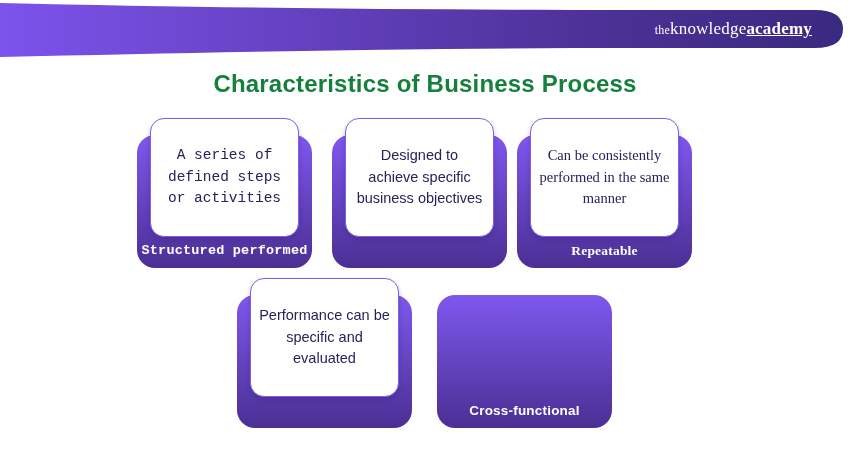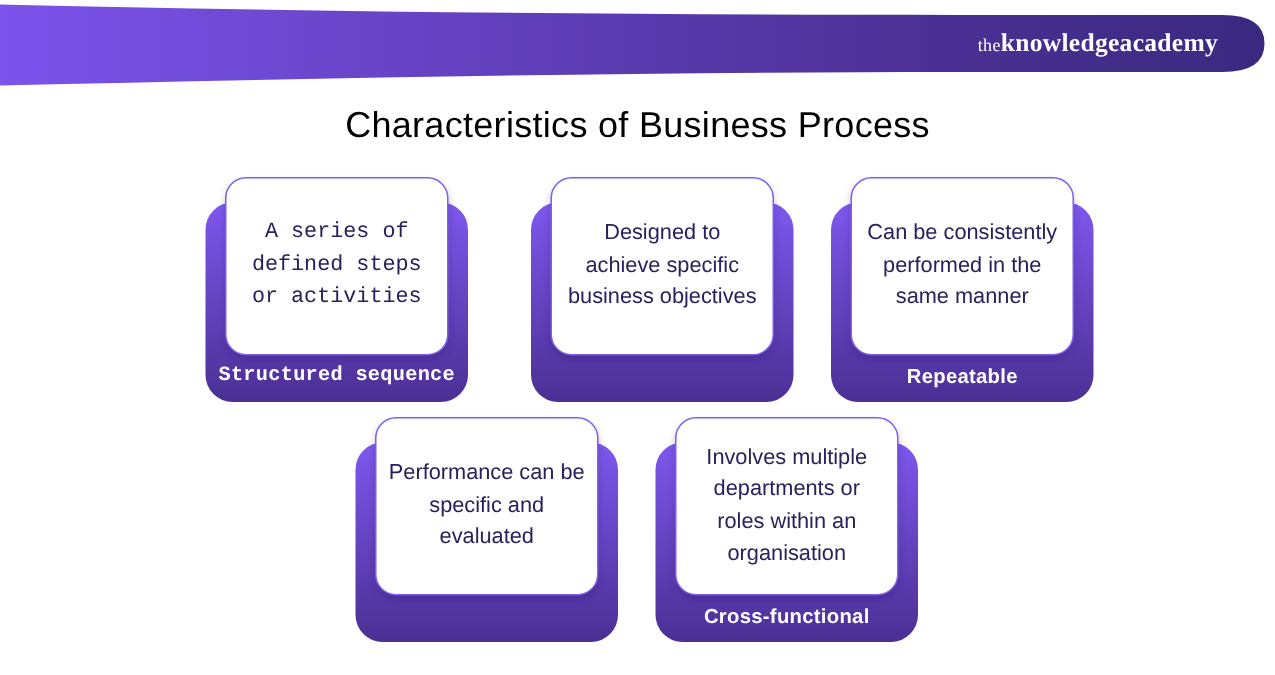--- a/index.html
+++ b/index.html
@@ -28,33 +28,33 @@
     right: 38px;
     color: #ffffff;
     font-family: "Liberation Serif", serif;
     font-size: 17px;
     white-space: nowrap;
     letter-spacing: 0.2px;
   }
   .logo .the {
     font-size: 12px;
   }
-  .logo .knowledge { font-weight: bold; text-align: right; }
-  .logo .academy  { font-weight: bold; }
+  .logo .knowledge { font-weight: normal; text-align: right; }
+  .logo .academy  { font-weight: bold; text-decoration: underline; }
 
   
   .page-title {
     position: absolute;
     top: 70px;
     left: 0;
     width: 850px;
     text-align: center;
     font-size: 24px;
-    font-weight: normal;
-    color: #000000;
+    font-weight: bold;
+    color: #15803d;
     letter-spacing: 0.2px;
   }
 
   
   .card {
     position: absolute;
     width: 175px;
     height: 150px;
   }
   .pill {
@@ -92,22 +92,22 @@
     top: 125px;
     width: 175px;
     text-align: center;
     color: #ffffff;
     font-size: 13.5px;
     font-weight: bold;
     letter-spacing: 0.2px;
   }
 
   .card-1 { left: 137px; top: 118px; font-family: Liberation Mono, monospace; }
-  .card-2 { left: 354px; top: 118px; }
-  .card-3 { left: 554px; top: 118px; }
+  .card-2 { left: 332px; top: 118px; }
+  .card-3 { left: 517px; top: 118px; font-family: Liberation Serif, serif; }
   .card-4 { left: 237px; top: 278px; }
   .card-5 { left: 437px; top: 278px; }
 </style>
 </head>
 <body>
 
 <div class="stage">
 
   <div class="ribbon-wrap">
     <svg width="850" height="60" viewBox="0 0 850 60">
@@ -125,21 +125,21 @@
     </div>
   </div>
 
   <div class="page-title">Characteristics of Business Process</div>
 
   <div class="card card-1">
     <div class="pill"></div>
     <div class="face">
       <span>A series of defined steps or activities</span>
     </div>
-    <div class="pill-label">Structured sequence</div>
+    <div class="pill-label">Structured performed</div>
   </div>
 
   <div class="card card-2">
     <div class="pill"></div>
     <div class="face">
       <span>Designed to achieve specific business objectives</span>
     </div>
   </div>
 
   <div class="card card-3">
@@ -152,19 +152,16 @@
 
   <div class="card card-4">
     <div class="pill"></div>
     <div class="face">
       <span>Performance can be specific and evaluated</span>
     </div>
   </div>
 
   <div class="card card-5">
     <div class="pill"></div>
-    <div class="face">
-      <span>Involves multiple departments or roles within an organisation</span>
-    </div>
     <div class="pill-label">Cross-functional</div>
   </div>
 
 </div>
 
 </body></html>

